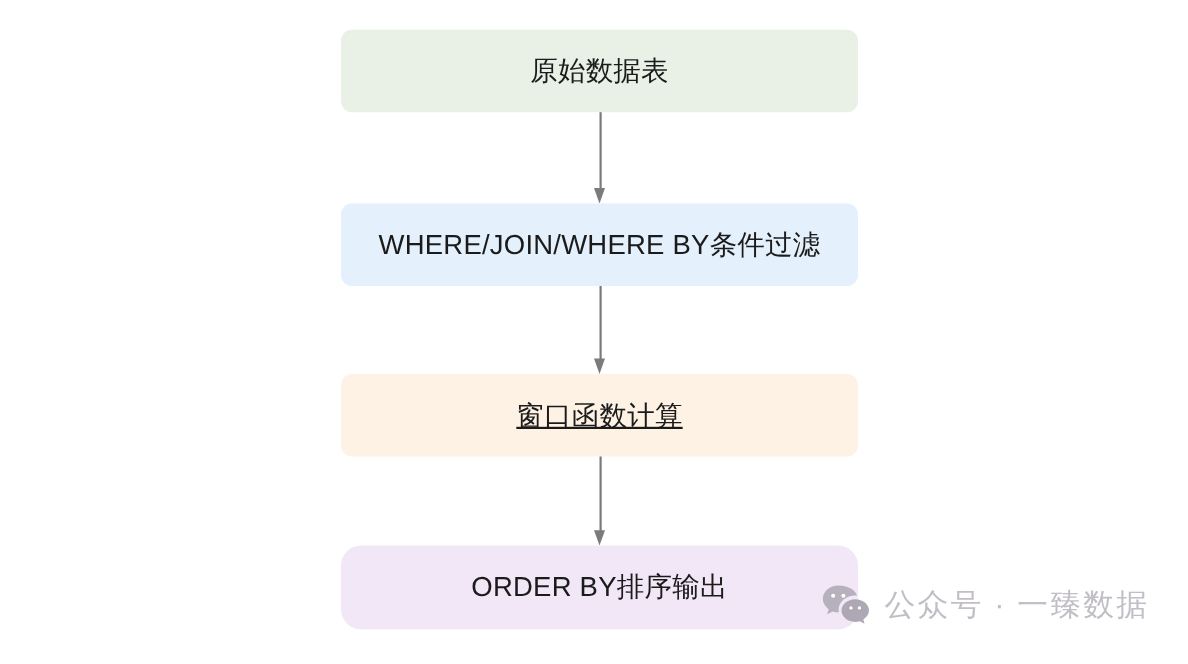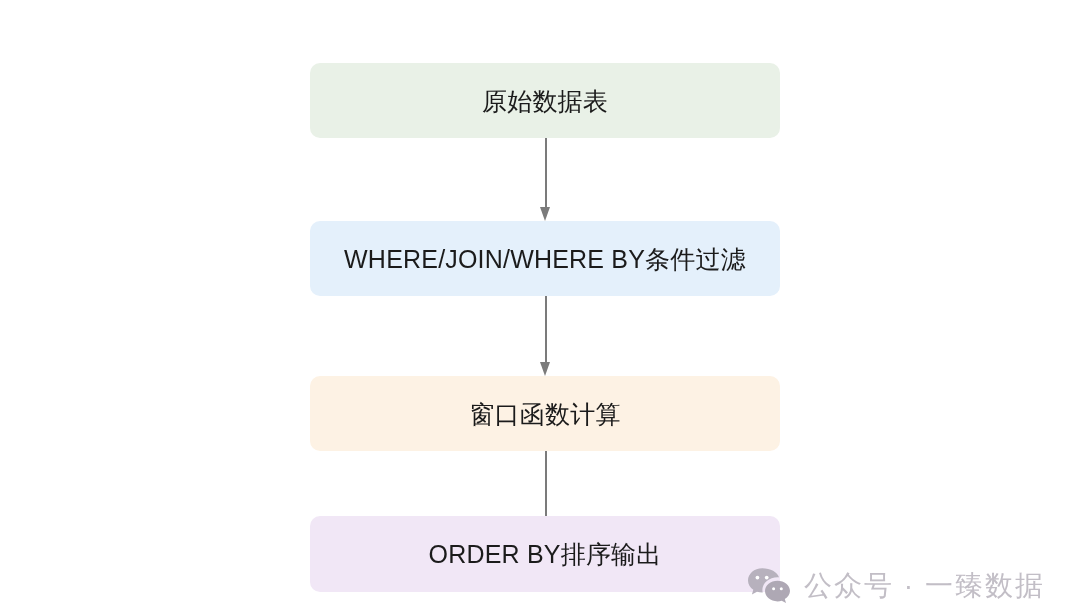--- a/index.html
+++ b/index.html
@@ -15,21 +15,20 @@
     overflow: hidden;
     position: relative;
   }
 
   .canvas {
     position: absolute;
     left: 0;
     top: 0;
     width: 1080px;
     height: 488px;
-    margin-top: 36px;
   }
 
   
   .node {
     position: absolute;
     left: 310px;
     width: 470px;
     height: 75px;
     border-radius: 10px;
     display: flex;
@@ -39,22 +38,22 @@
     color: #1b1b1b;
     font-size: 25px;
     line-height: 1.2;
     letter-spacing: 0.2px;
     white-space: nowrap;
     user-select: none;
   }
 
   .node-0 { top: 27px; }
   .node-1 { top: 185px; }
-  .node-2 { top: 340px; }
-  .node-3 { top: 480px; height: 76px; }
+  .node-2 { top: 340px; text-decoration: underline; }
+  .node-3 { top: 496px; height: 76px; border-radius: 18px; }
 
   .node-label {
     display: block;
   }
 
   
   .connector {
     position: absolute;
     left: 540px;
     width: 11px;

